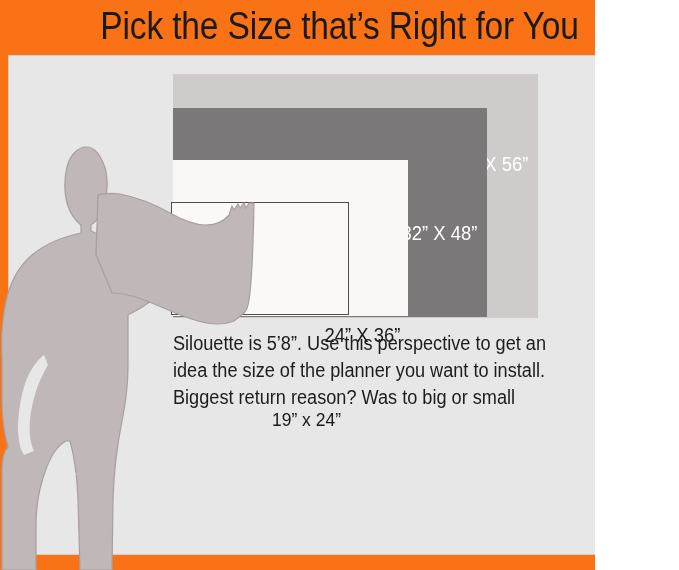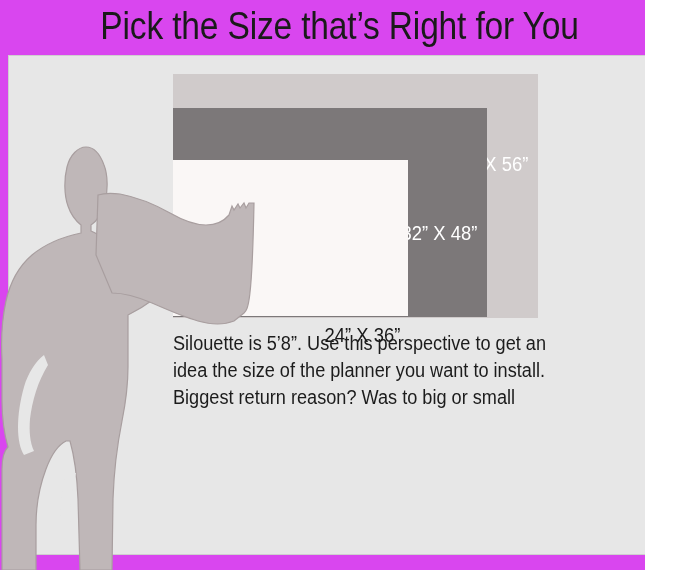--- a/index.html
+++ b/index.html
@@ -5,23 +5,23 @@
   html, body {
     margin: 0;
     padding: 0;
     background: #ffffff;
   }
   body {
     font-family: "Liberation Sans", sans-serif;
   }
   #stage {
     position: relative;
-    width: 645px;
+    width: 595px;
     height: 570px;
-    background: #d946ef;
+    background: #f97316;
     overflow: hidden;
   }
 
   
   #title {
     position: absolute;
     left: 0;
     top: 0;
     width: 679px;
     height: 52px;
@@ -152,20 +152,23 @@
   </div>
 
   <div class="rect" id="rect-32x48">
     <span class="size-label" id="label-32x48">32” X 48”</span>
   </div>
 
   <div class="rect" id="rect-24x36">
     <span class="size-label" id="label-24x36">24” X 36”</span>
   </div>
 
+  <div class="rect" id="rect-19x24">
+    <span class="size-label" id="label-19x24">19” x 24”</span>
+  </div>
 
   <svg id="silhouette" viewBox="0 0 260 515" xmlns="http://www.w3.org/2000/svg">
 
     <path d="M 86 92
              C 78 92, 70 100, 67 112
              C 64 124, 64 140, 68 151
              C 71 160, 76 166, 81 170
              L 81 178
              C 62 182, 44 190, 32 200
              C 18 212, 10 228, 6 246

